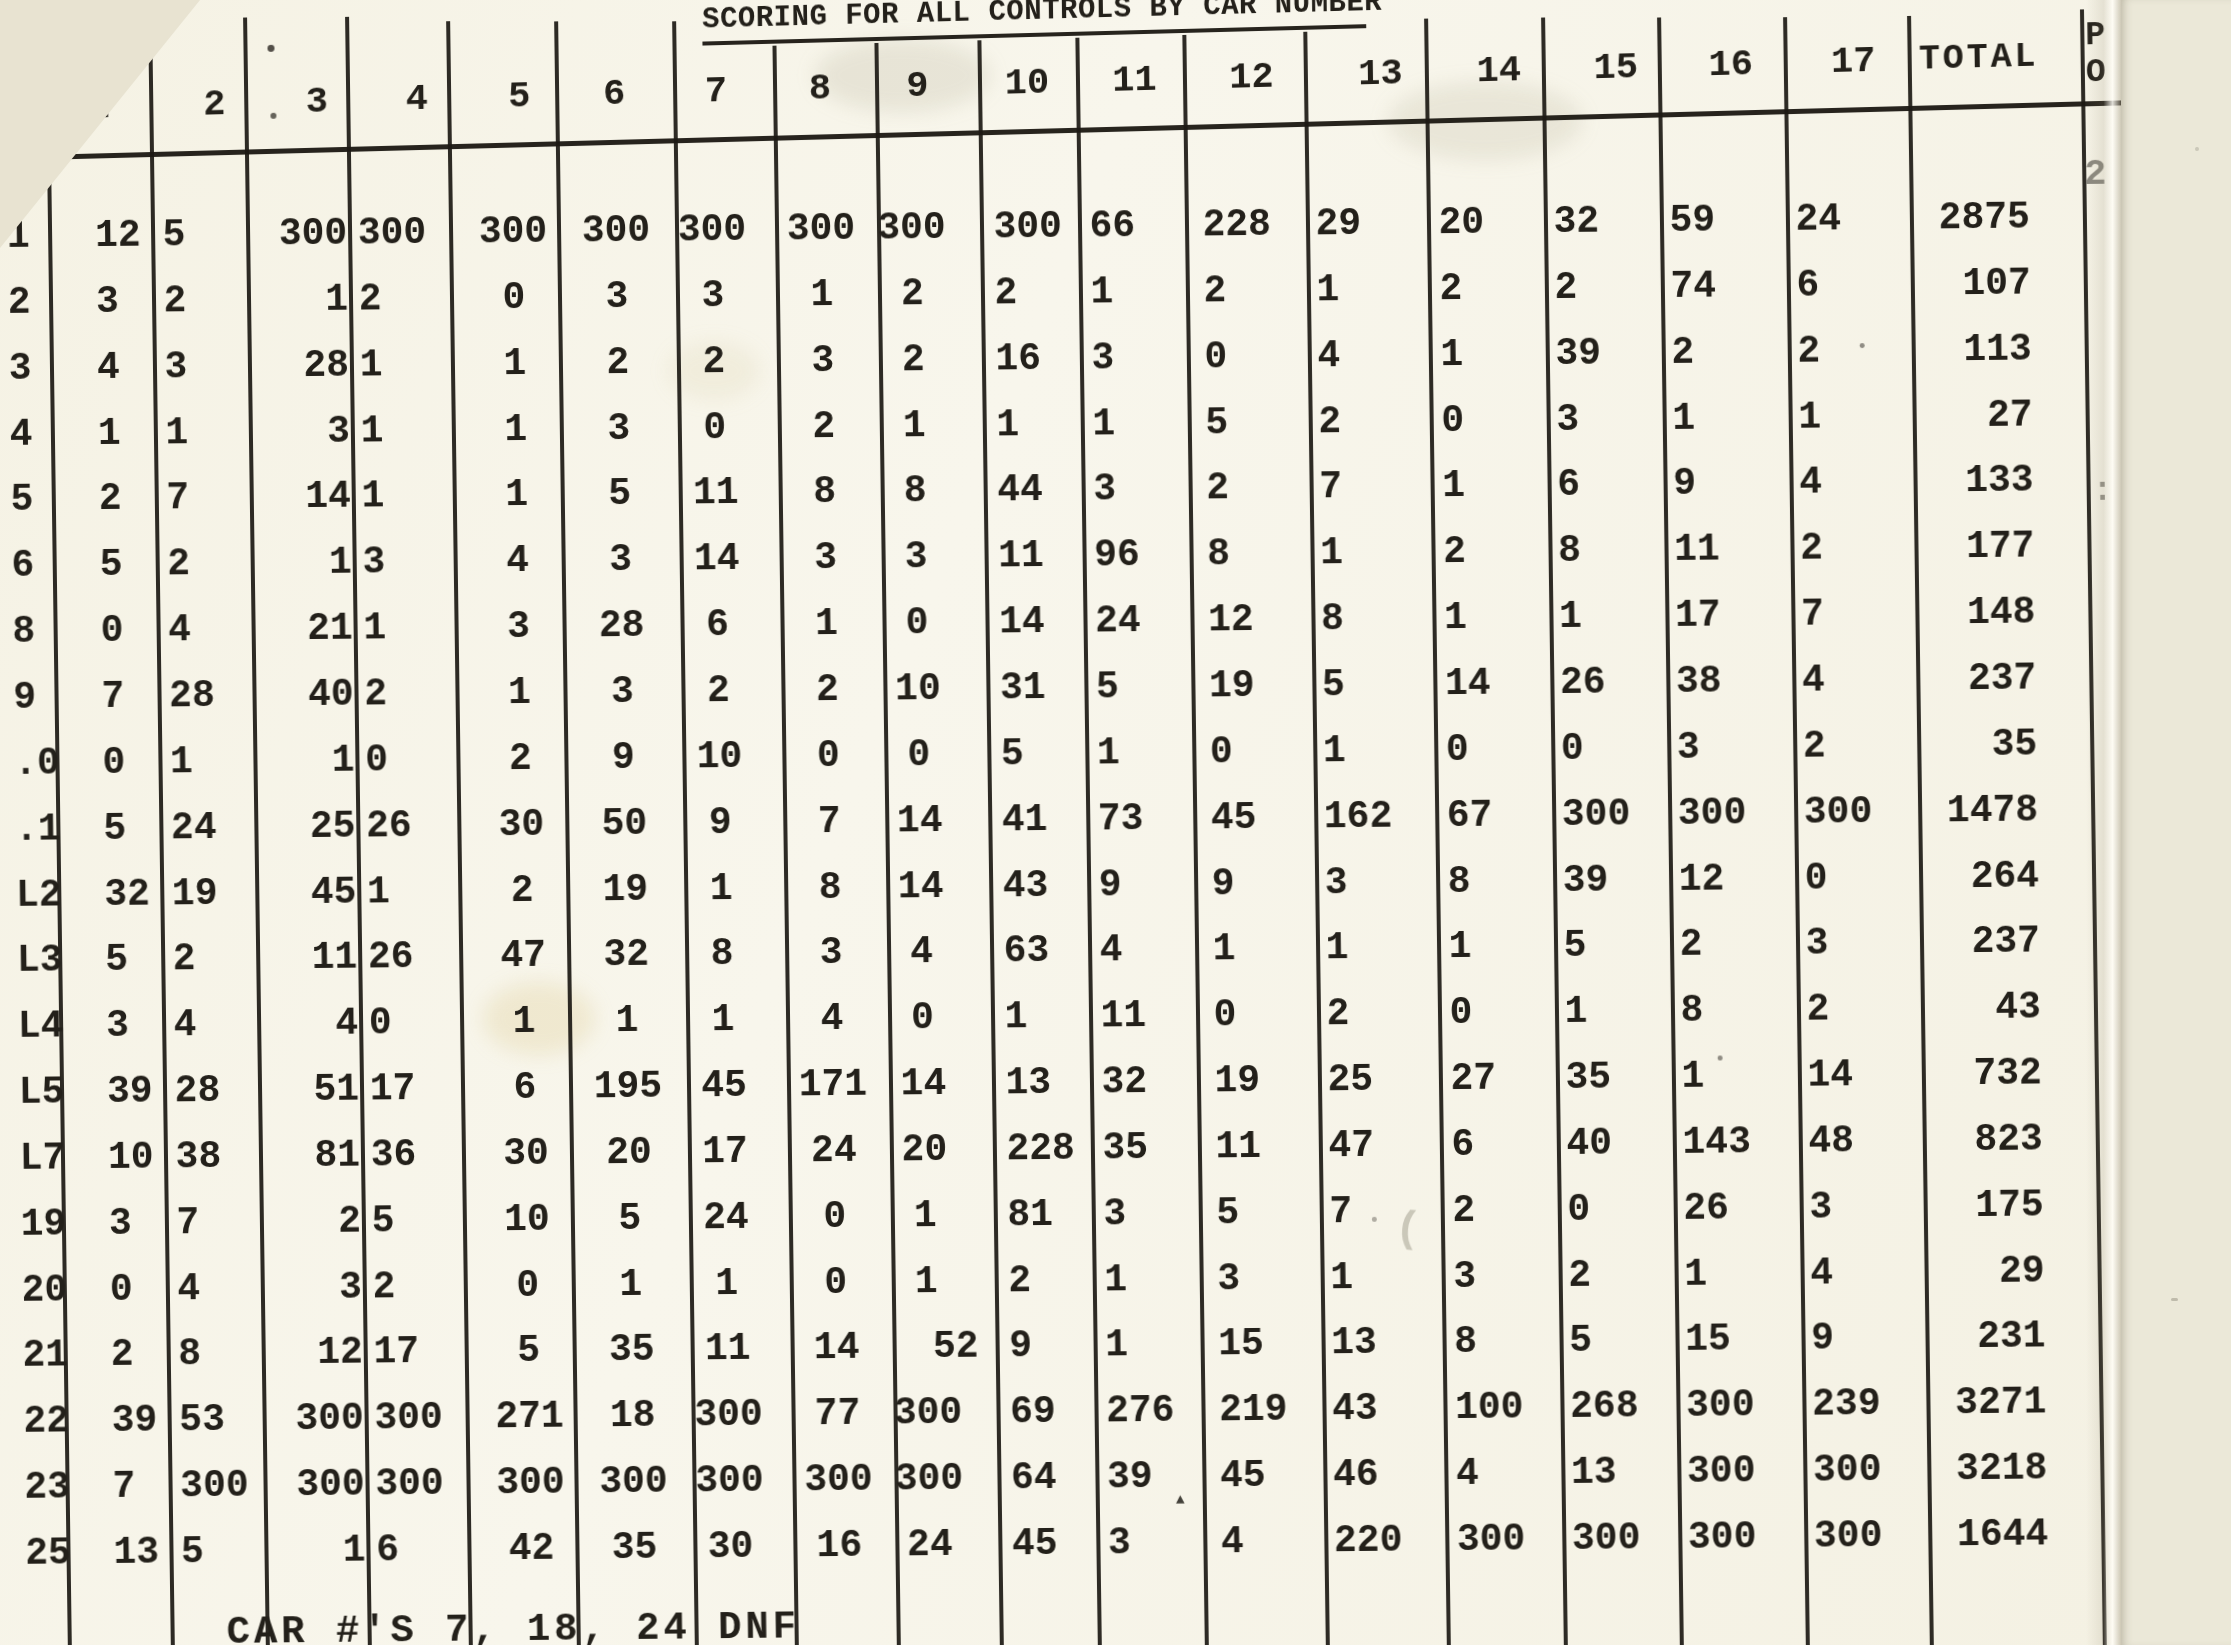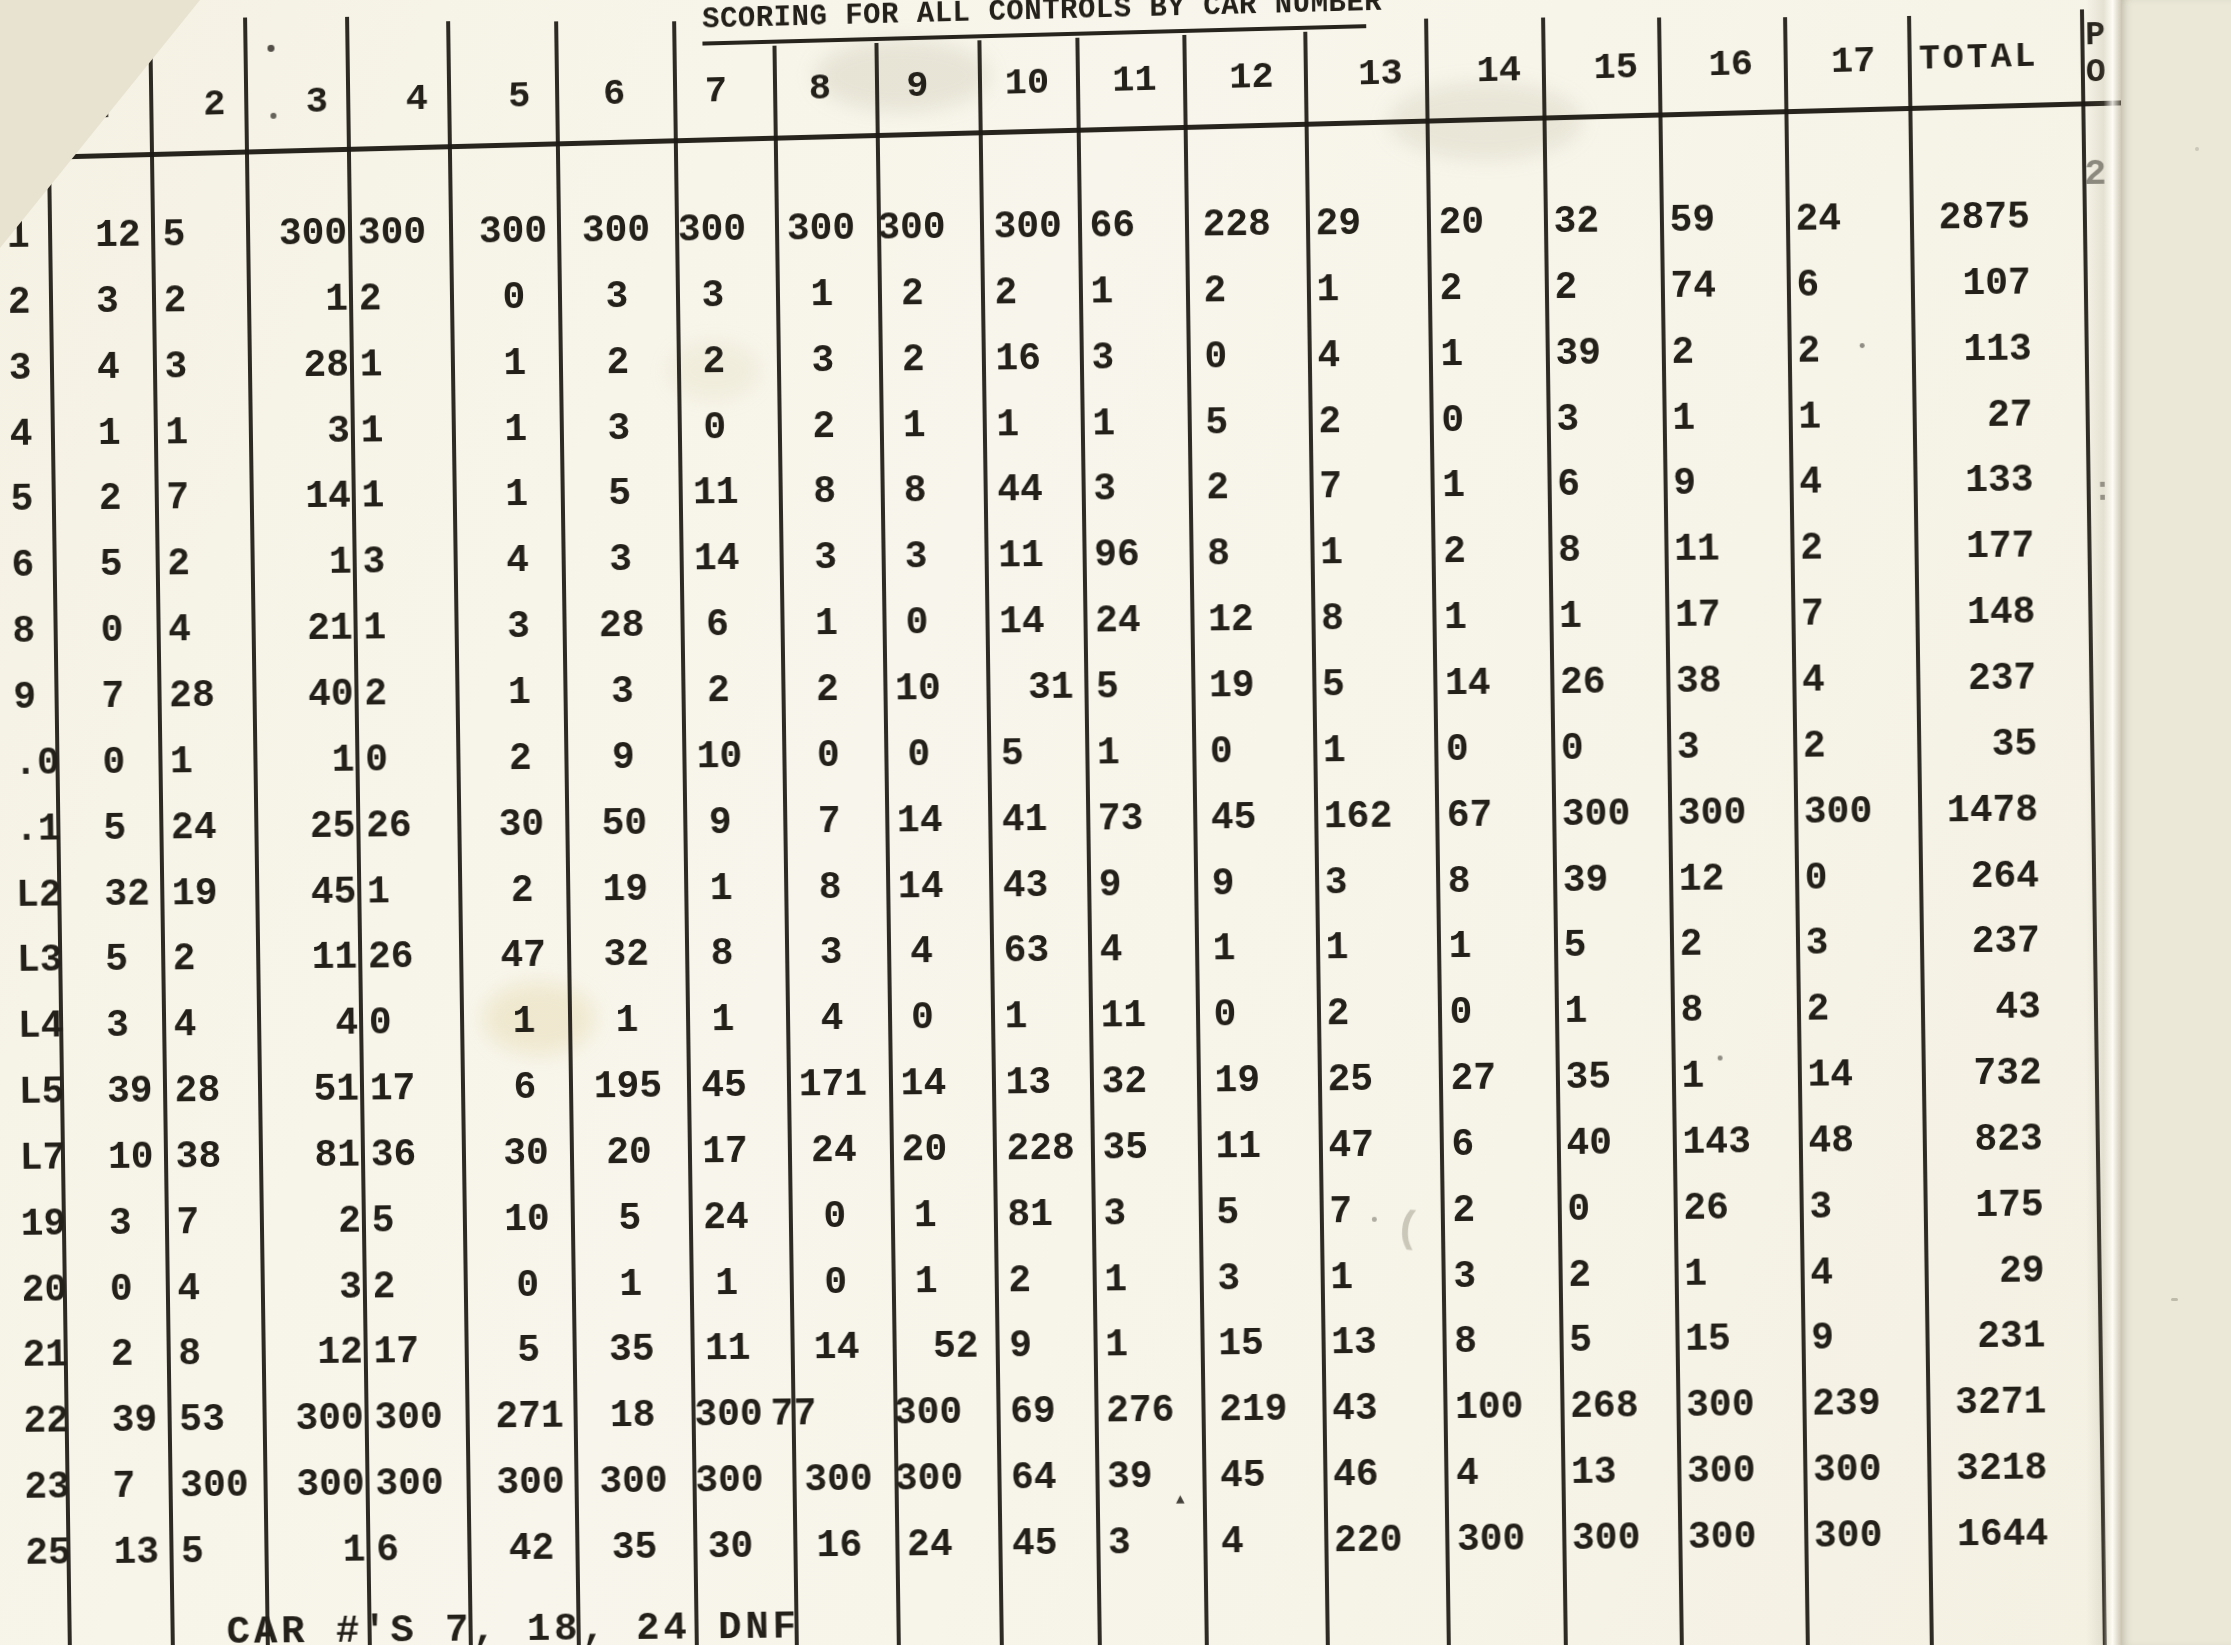--- a/index.html
+++ b/index.html
@@ -253,21 +253,21 @@
       <div class="txt cell" style="left: 5.8px; top: 676px; width: 47px; text-align: left;">9</div>
       <div class="txt cell" style="top: 676px; width: 104px; left: 47px; text-align: left; padding-left: 47px; box-sizing: border-box;">7</div>
       <div class="txt cell" style="top: 676px; width: 94px; left: 150px; text-align: left; padding-left: 11.6px; box-sizing: border-box;">28</div>
       <div class="txt cell" style="top: 676px; width: 103px; left: 245px; text-align: right; padding-right: 1.9px; box-sizing: border-box;">40</div>
       <div class="txt cell" style="top: 676px; width: 101px; left: 347px; text-align: left; padding-left: 9.7px; box-sizing: border-box;">2</div>
       <div class="txt cell" style="top: 676px; width: 108px; left: 458px; text-align: center;">1</div>
       <div class="txt cell" style="top: 676px; width: 118px; left: 556px; text-align: center;">3</div>
       <div class="txt cell" style="top: 676px; width: 100px; left: 661px; text-align: center;">2</div>
       <div class="txt cell" style="top: 676px; width: 102px; left: 769px; text-align: center;">2</div>
       <div class="txt cell" style="top: 676px; width: 103px; left: 859px; text-align: center;">10</div>
-      <div class="txt cell" style="top: 676px; width: 98px; left: 979px; text-align: left; padding-left: 13.6px; box-sizing: border-box; margin-left: 28px;">31</div>
+      <div class="txt cell" style="top: 676px; width: 98px; left: 979px; text-align: left; padding-left: 13.6px; box-sizing: border-box;">31</div>
       <div class="txt cell" style="top: 676px; width: 107px; left: 1077px; text-align: left; padding-left: 11.6px; box-sizing: border-box;">5</div>
       <div class="txt cell" style="top: 676px; width: 121px; left: 1184px; text-align: left; padding-left: 17.5px; box-sizing: border-box;">19</div>
       <div class="txt cell" style="top: 676px; width: 121px; left: 1305px; text-align: left; padding-left: 9.7px; box-sizing: border-box;">5</div>
       <div class="txt cell" style="top: 676px; width: 116px; left: 1426px; text-align: left; padding-left: 11.6px; box-sizing: border-box;">14</div>
       <div class="txt cell" style="top: 676px; width: 116px; left: 1543px; text-align: left; padding-left: 9.7px; box-sizing: border-box;">26</div>
       <div class="txt cell" style="top: 676px; width: 126px; left: 1659px; text-align: left; padding-left: 9.7px; box-sizing: border-box;">38</div>
       <div class="txt cell" style="top: 676px; width: 123px; left: 1785px; text-align: left; padding-left: 9.7px; box-sizing: border-box;">4</div>
       <div class="txt cell" style="left: 1909px; top: 676px; width: 174px; text-align: right; padding-right: 54px; box-sizing: border-box;">237</div>
       <div class="txt cell" style="left: 5.8px; top: 742px; width: 47px; text-align: left;">.0</div>
       <div class="txt cell" style="top: 742px; width: 104px; left: 47px; text-align: left; padding-left: 47px; box-sizing: border-box;">0</div>
@@ -460,21 +460,21 @@
       <div class="txt cell" style="top: 1334px; width: 123px; left: 1785px; text-align: left; padding-left: 9.7px; box-sizing: border-box;">9</div>
       <div class="txt cell" style="left: 1909px; top: 1334px; width: 174px; text-align: right; padding-right: 54px; box-sizing: border-box;">231</div>
       <div class="txt cell" style="left: 5.8px; top: 1400px; width: 47px; text-align: left;">22</div>
       <div class="txt cell" style="top: 1400px; width: 104px; left: 47px; text-align: left; padding-left: 47px; box-sizing: border-box;">39</div>
       <div class="txt cell" style="top: 1400px; width: 94px; left: 150px; text-align: left; padding-left: 11.6px; box-sizing: border-box;">53</div>
       <div class="txt cell" style="top: 1400px; width: 103px; left: 245px; text-align: right; padding-right: 1.9px; box-sizing: border-box;">300</div>
       <div class="txt cell" style="top: 1400px; width: 101px; left: 347px; text-align: left; padding-left: 9.7px; box-sizing: border-box;">300</div>
       <div class="txt cell" style="top: 1400px; width: 108px; left: 458px; text-align: center;">271</div>
       <div class="txt cell" style="top: 1400px; width: 118px; left: 556px; text-align: center;">18</div>
       <div class="txt cell" style="top: 1400px; width: 100px; left: 661px; text-align: center;">300</div>
-      <div class="txt cell" style="top: 1400px; width: 102px; left: 725px; text-align: center;">77</div>
+      <div class="txt cell" style="top: 1400px; width: 102px; left: 769px; text-align: center;">77</div>
       <div class="txt cell" style="top: 1400px; width: 103px; left: 859px; text-align: center;">300</div>
       <div class="txt cell" style="top: 1400px; width: 98px; left: 979px; text-align: left; padding-left: 13.6px; box-sizing: border-box;">69</div>
       <div class="txt cell" style="top: 1400px; width: 107px; left: 1077px; text-align: left; padding-left: 11.6px; box-sizing: border-box;">276</div>
       <div class="txt cell" style="top: 1400px; width: 121px; left: 1184px; text-align: left; padding-left: 17.5px; box-sizing: border-box;">219</div>
       <div class="txt cell" style="top: 1400px; width: 121px; left: 1305px; text-align: left; padding-left: 9.7px; box-sizing: border-box;">43</div>
       <div class="txt cell" style="top: 1400px; width: 116px; left: 1426px; text-align: left; padding-left: 11.6px; box-sizing: border-box;">100</div>
       <div class="txt cell" style="top: 1400px; width: 116px; left: 1543px; text-align: left; padding-left: 9.7px; box-sizing: border-box;">268</div>
       <div class="txt cell" style="top: 1400px; width: 126px; left: 1659px; text-align: left; padding-left: 9.7px; box-sizing: border-box;">300</div>
       <div class="txt cell" style="top: 1400px; width: 123px; left: 1785px; text-align: left; padding-left: 9.7px; box-sizing: border-box;">239</div>
       <div class="txt cell" style="left: 1909px; top: 1400px; width: 174px; text-align: right; padding-right: 54px; box-sizing: border-box;">3271</div>

